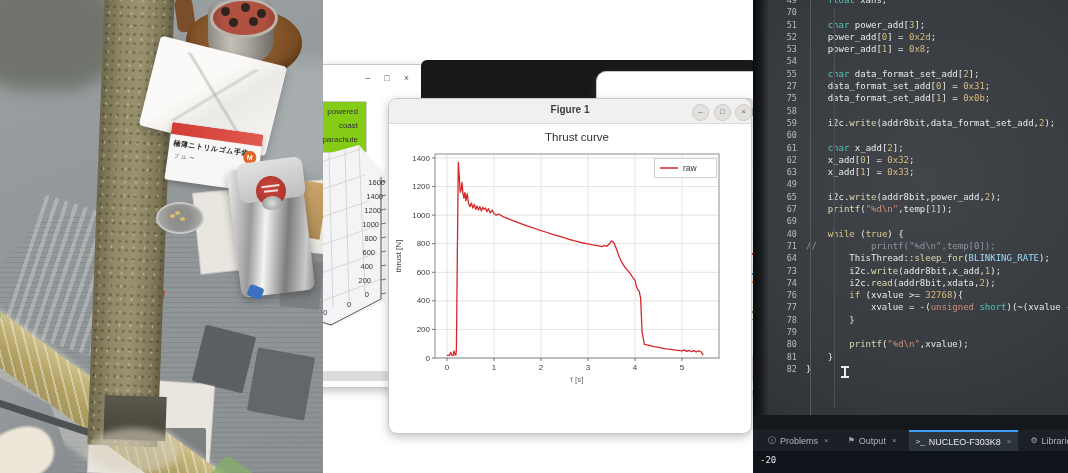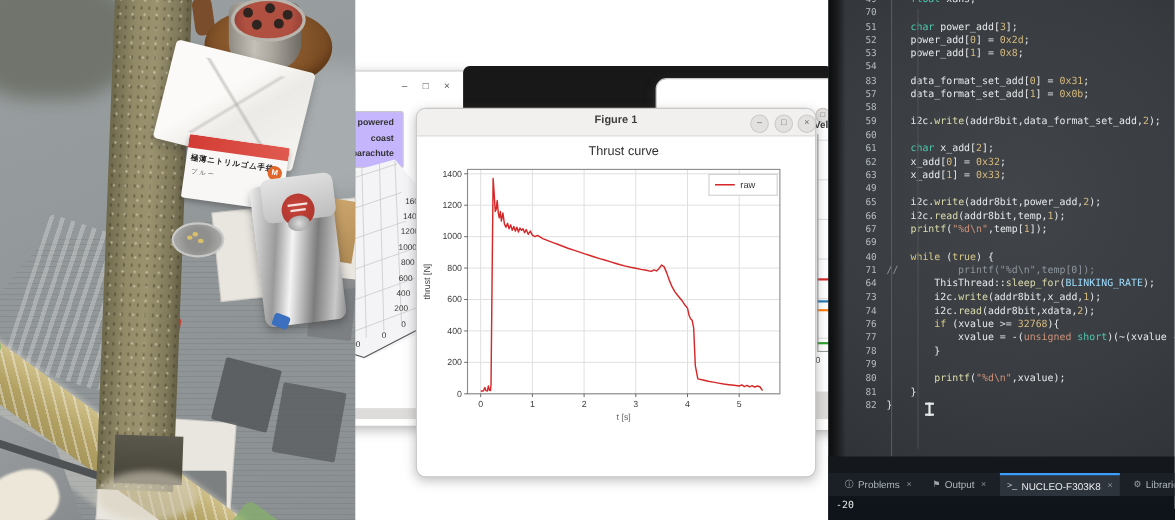--- a/index.html
+++ b/index.html
@@ -80,32 +80,32 @@
   .floor-corner{left:-10px;top:372px;width:110px;height:110px;background:linear-gradient(150deg,#9a9ea0,#85898b);
       clip-path:polygon(0 0,55% 30%,80% 100%,0 100%);}
   .crack{left:-6px;top:416px;width:110px;height:7px;background:#4f5254;transform:rotate(18deg);border-radius:3px;}
   .glove-corner{left:-12px;top:428px;width:66px;height:52px;background:#ece7d8;border-radius:45%;transform:rotate(-18deg);filter:blur(1px);}
 
   
   .desktop-bg{left:323px;top:0;width:434px;height:473px;background:#ffffff;z-index:0;}
   .win{position:absolute;background:#fff;border:1px solid #c9c7c5;box-shadow:0 3px 10px rgba(80,80,80,.35);}
   .win3d{left:296px;top:64px;width:134px;height:322px;border-radius:9px 9px 4px 4px;z-index:1;overflow:visible;}
   .win3d .ctrls{position:absolute;right:22px;top:8px;display:flex;gap:14px;font-size:9px;color:#555;}
-  .legend3d{position:absolute;left:-6px;top:36px;width:74px;height:50px;background:#c4b5fd;border:1px solid #c9c9c9;border-radius:2px;font-weight:bold;}
+  .legend3d{position:absolute;left:-6px;top:36px;width:74px;height:50px;background:#84cc16;border:1px solid #c9c9c9;border-radius:2px;}
   .legend3d div{position:absolute;right:8px;font-size:8px;color:#333;white-space:nowrap;}
   .toolbar3d{position:absolute;left:0;bottom:6px;width:100%;height:10px;background:#dddcda;}
   .blackbar{left:421px;top:60px;width:336px;height:39px;background:#181818;border-radius:6px 6px 0 0;z-index:2;}
   .velwin{left:596px;top:71px;width:164px;height:319px;border-radius:10px 10px 0 0;z-index:3;}
   .velwin .circle-btn{position:absolute;width:12px;height:12px;border-radius:50%;background:#e3e1df;border:1px solid #c9c6c3;
       font-size:7px;line-height:12px;text-align:center;color:#666;}
   .velwin .vtitle{position:absolute;left:143px;top:36px;font-size:9px;color:#333;font-weight:bold;white-space:nowrap;}
   .velwin .spine{position:absolute;left:146px;top:50px;width:1px;height:197px;background:#9a9a9a;}
   .velwin .vtoolbar{position:absolute;left:0;top:284px;width:100%;height:25px;background:#dddcda;}
   .velwin .vtick{position:absolute;left:140px;top:251px;font-size:8px;color:#3c3c3c;}
-  .fig1{left:378px;top:98px;width:362px;height:334px;border-radius:9px;z-index:4;overflow:hidden;}
+  .fig1{left:388px;top:98px;width:362px;height:334px;border-radius:9px;z-index:4;overflow:hidden;}
   .fig1 .tbar{position:absolute;left:0;top:0;width:100%;height:24px;background:#f1f0ef;border-bottom:1px solid #dcdada;}
   .fig1 .ttext{position:absolute;left:0;top:5px;width:100%;text-align:center;font-size:10px;font-weight:bold;color:#3d3d3d;}
   .fig1 .circle-btn{position:absolute;top:5px;width:15px;height:15px;border-radius:50%;background:#e3e1df;border:1px solid #ccc9c6;
       font-size:8px;line-height:14px;text-align:center;color:#666;}
   .fig1 svg{position:absolute;left:0;top:0;}
 
   
   .editor{left:753px;top:0;width:315px;height:473px;z-index:20;overflow:hidden;
       background:radial-gradient(circle at 55% 38%,#41454a 0%,#383c40 55%,#2b2f33 100%);}
   .bezel{position:absolute;left:0;top:0;width:16px;height:473px;
@@ -344,31 +344,31 @@
 
   <section class="abs editor">
     <div class="bezel"></div>
     <div class="codewrap" id="codewrap">
         <div class="coderow"><span class="g">49</span><span class="t">    <span class="tk-k">float</span> xans;</span></div>
         <div class="coderow"><span class="g">70</span><span class="t"></span></div>
         <div class="coderow"><span class="g">51</span><span class="t">    <span class="tk-k">char</span> power_add[<span class="tk-n">3</span>];</span></div>
         <div class="coderow"><span class="g">52</span><span class="t">    power_add[<span class="tk-n">0</span>] = <span class="tk-n">0x2d</span>;</span></div>
         <div class="coderow"><span class="g">53</span><span class="t">    power_add[<span class="tk-n">1</span>] = <span class="tk-n">0x8</span>;</span></div>
         <div class="coderow"><span class="g">54</span><span class="t"></span></div>
-        <div class="coderow"><span class="g">83</span><span class="t">    data_format_set_add[<span class="tk-n">0</span>] = <span class="tk-n">0x31</span>;</span></div>
-        <div class="coderow"><span class="g">57</span><span class="t">    data_format_set_add[<span class="tk-n">1</span>] = <span class="tk-n">0x0b</span>;</span></div>
+        <div class="coderow"><span class="g">55</span><span class="t">    <span class="tk-k">char</span> data_format_set_add[<span class="tk-n">2</span>];</span></div>
+        <div class="coderow"><span class="g">27</span><span class="t">    data_format_set_add[<span class="tk-n">0</span>] = <span class="tk-n">0x31</span>;</span></div>
+        <div class="coderow"><span class="g">75</span><span class="t">    data_format_set_add[<span class="tk-n">1</span>] = <span class="tk-n">0x0b</span>;</span></div>
         <div class="coderow"><span class="g">58</span><span class="t"></span></div>
         <div class="coderow"><span class="g">59</span><span class="t">    i2c.<span class="tk-f">write</span>(addr8bit,data_format_set_add,<span class="tk-n">2</span>);</span></div>
         <div class="coderow"><span class="g">60</span><span class="t"></span></div>
         <div class="coderow"><span class="g">61</span><span class="t">    <span class="tk-k">char</span> x_add[<span class="tk-n">2</span>];</span></div>
         <div class="coderow"><span class="g">62</span><span class="t">    x_add[<span class="tk-n">0</span>] = <span class="tk-n">0x32</span>;</span></div>
         <div class="coderow"><span class="g">63</span><span class="t">    x_add[<span class="tk-n">1</span>] = <span class="tk-n">0x33</span>;</span></div>
         <div class="coderow"><span class="g">49</span><span class="t"></span></div>
         <div class="coderow"><span class="g">65</span><span class="t">    i2c.<span class="tk-f">write</span>(addr8bit,power_add,<span class="tk-n">2</span>);</span></div>
-        <div class="coderow"><span class="g">66</span><span class="t">    i2c.<span class="tk-f">read</span>(addr8bit,temp,<span class="tk-n">1</span>);</span></div>
         <div class="coderow"><span class="g">67</span><span class="t">    <span class="tk-f">printf</span>(<span class="tk-s">"%d\n"</span>,temp[<span class="tk-n">1</span>]);</span></div>
         <div class="coderow"><span class="g">69</span><span class="t"></span></div>
         <div class="coderow"><span class="g">40</span><span class="t">    <span class="tk-c">while</span> (<span class="tk-c">true</span>) {</span></div>
         <div class="coderow"><span class="g">71</span><span class="t"><span class="tk-x">//          printf("%d\n",temp[0]);</span></span></div>
         <div class="coderow"><span class="g">64</span><span class="t">        ThisThread::<span class="tk-f">sleep_for</span>(<span class="tk-b">BLINKING_RATE</span>);</span></div>
         <div class="coderow"><span class="g">73</span><span class="t">        i2c.<span class="tk-f">write</span>(addr8bit,x_add,<span class="tk-n">1</span>);</span></div>
         <div class="coderow"><span class="g">74</span><span class="t">        i2c.<span class="tk-f">read</span>(addr8bit,xdata,<span class="tk-n">2</span>);</span></div>
         <div class="coderow"><span class="g">76</span><span class="t">        <span class="tk-c">if</span> (xvalue &gt;= <span class="tk-n">32768</span>){</span></div>
         <div class="coderow"><span class="g">77</span><span class="t">            xvalue = -(<span class="tk-s">unsigned</span> <span class="tk-k">short</span>)(~(xvalue - ));</span></div>
         <div class="coderow"><span class="g">78</span><span class="t">        }</span></div>

